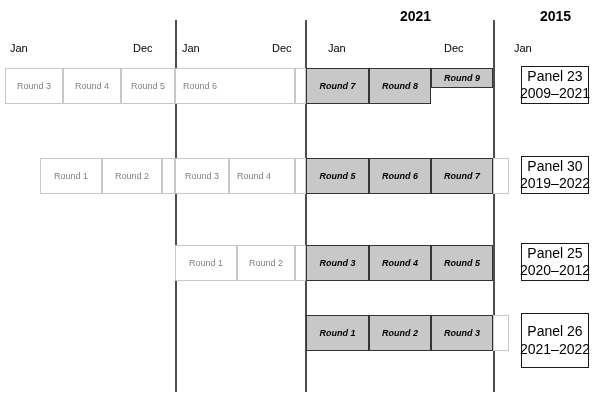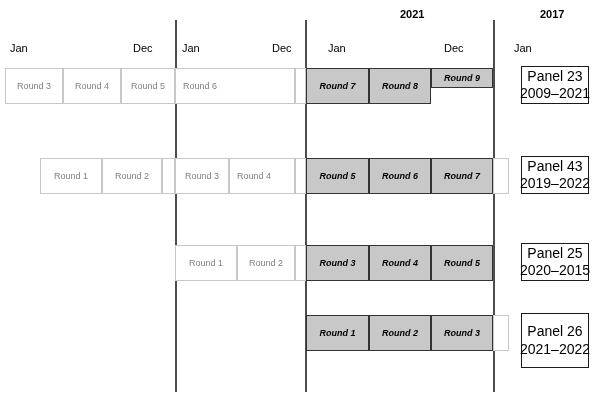--- a/index.html
+++ b/index.html
@@ -12,21 +12,21 @@
   }
   #stage {
     position: relative;
     width: 600px; height: 400px;
     background: #ffffff;
   }
 
   
   .year-label {
     position: absolute;
-    font-size: 11px;
+    font-size: 14px;
     font-weight: bold;
     color: #000000;
     letter-spacing: 0px;
     white-space: nowrap;
   }
 
   
   .month-label {
     position: absolute;
     font-size: 11px;
@@ -91,21 +91,21 @@
     white-space: nowrap;
   }
 </style>
 </head>
 <body>
 
 <div id="stage">
 
   <div id="year-headings">
       <div class="year-label" style="left: 400px; top: 8px;">2021</div>
-      <div class="year-label" style="left: 540px; top: 8px;">2017</div>
+      <div class="year-label" style="left: 540px; top: 8px;">2015</div>
     </div>
   <div id="month-labels">
       <div class="month-label" style="left: 10px; top: 42px;">Jan</div>
       <div class="month-label" style="left: 133px; top: 42px;">Dec</div>
       <div class="month-label" style="left: 182px; top: 42px;">Jan</div>
       <div class="month-label" style="left: 272px; top: 42px;">Dec</div>
       <div class="month-label" style="left: 328px; top: 42px;">Jan</div>
       <div class="month-label" style="left: 444px; top: 42px;">Dec</div>
       <div class="month-label" style="left: 514px; top: 42px;">Jan</div>
     </div>
@@ -143,26 +143,26 @@
       <div class="round-cell shaded" style="left: 369px; top: 315px; width: 62px; height: 36px;">Round 2</div>
       <div class="round-cell shaded" style="left: 431px; top: 315px; width: 62px; height: 36px;">Round 3</div>
       <div class="round-cell blank" style="left: 493px; top: 315px; width: 16px; height: 36px;"></div>
     </div>
   <div id="panels">
       <div class="panel-box" style="left: 521px; top: 66px; width: 68px; height: 38px;">
         <span>Panel 23</span>
         <span>2009–2021</span>
       </div>
       <div class="panel-box" style="left: 521px; top: 156px; width: 68px; height: 38px;">
-        <span>Panel 43</span>
+        <span>Panel 30</span>
         <span>2019–2022</span>
       </div>
       <div class="panel-box" style="left: 521px; top: 243px; width: 68px; height: 38px;">
         <span>Panel 25</span>
-        <span>2020–2015</span>
+        <span>2020–2012</span>
       </div>
       <div class="panel-box" style="left: 521px; top: 313px; width: 68px; height: 55px;">
         <span>Panel 26</span>
         <span>2021–2022</span>
       </div>
     </div>
 
 </div>
 
 </body></html>

